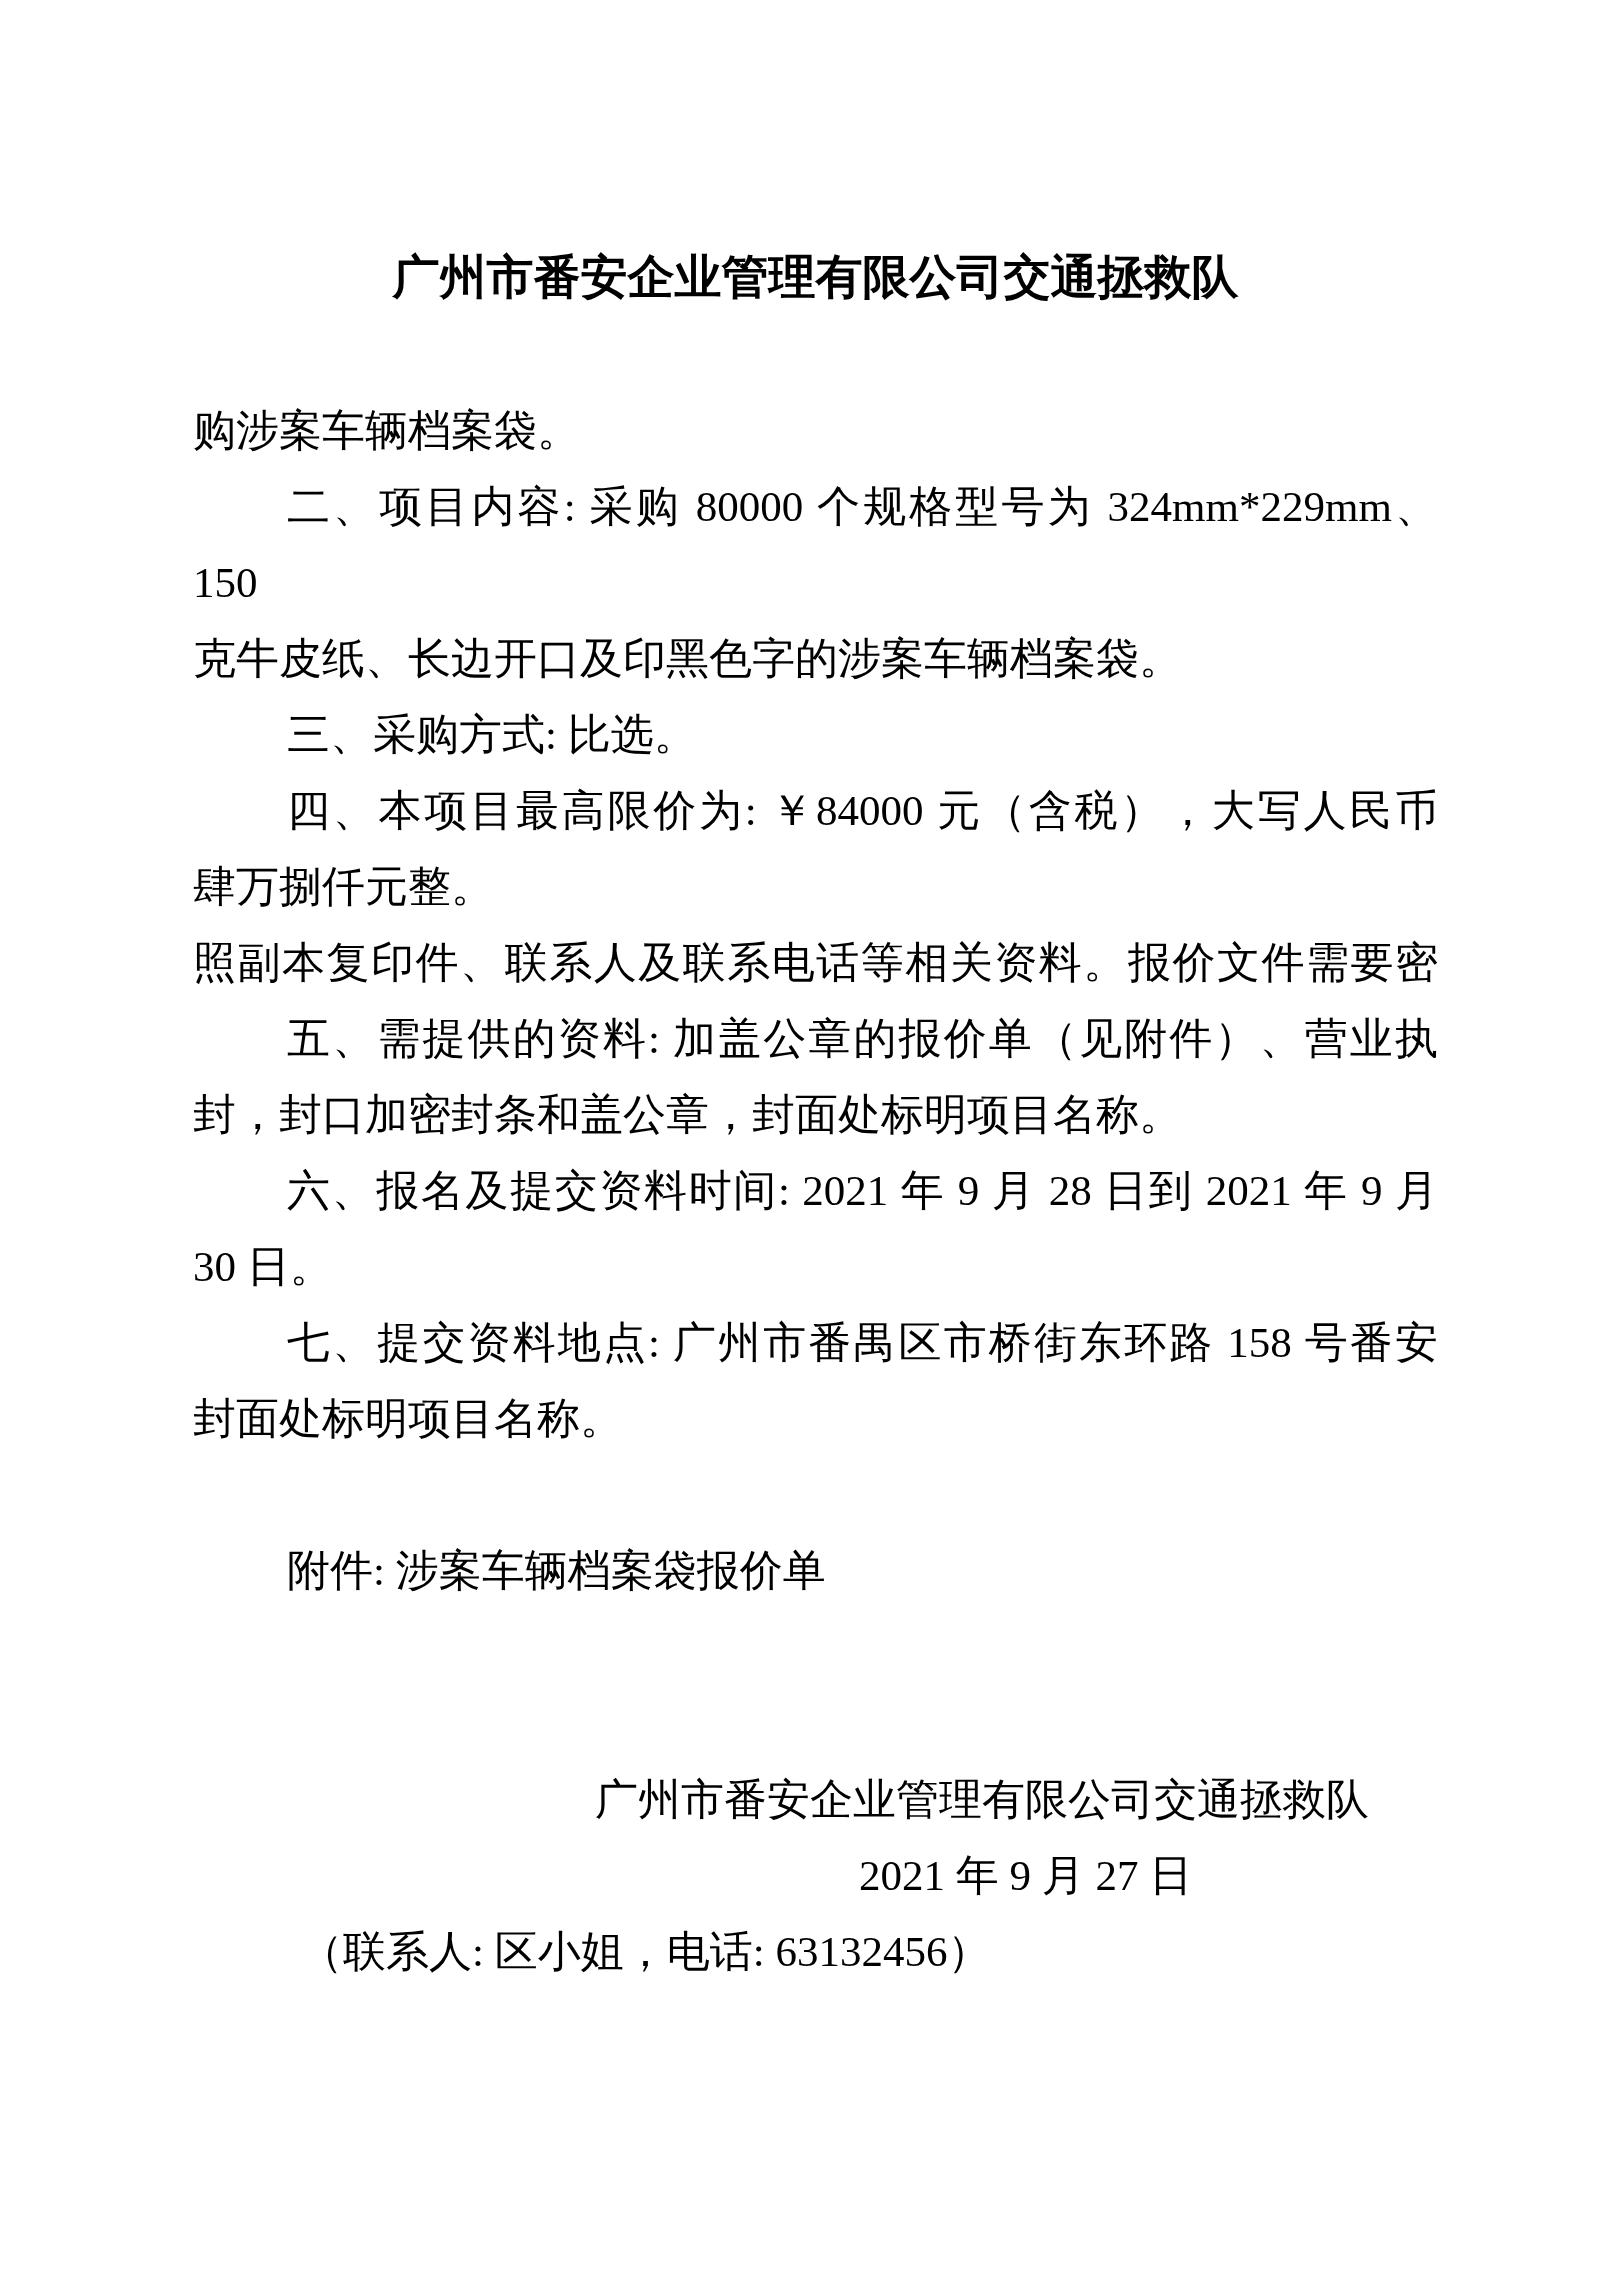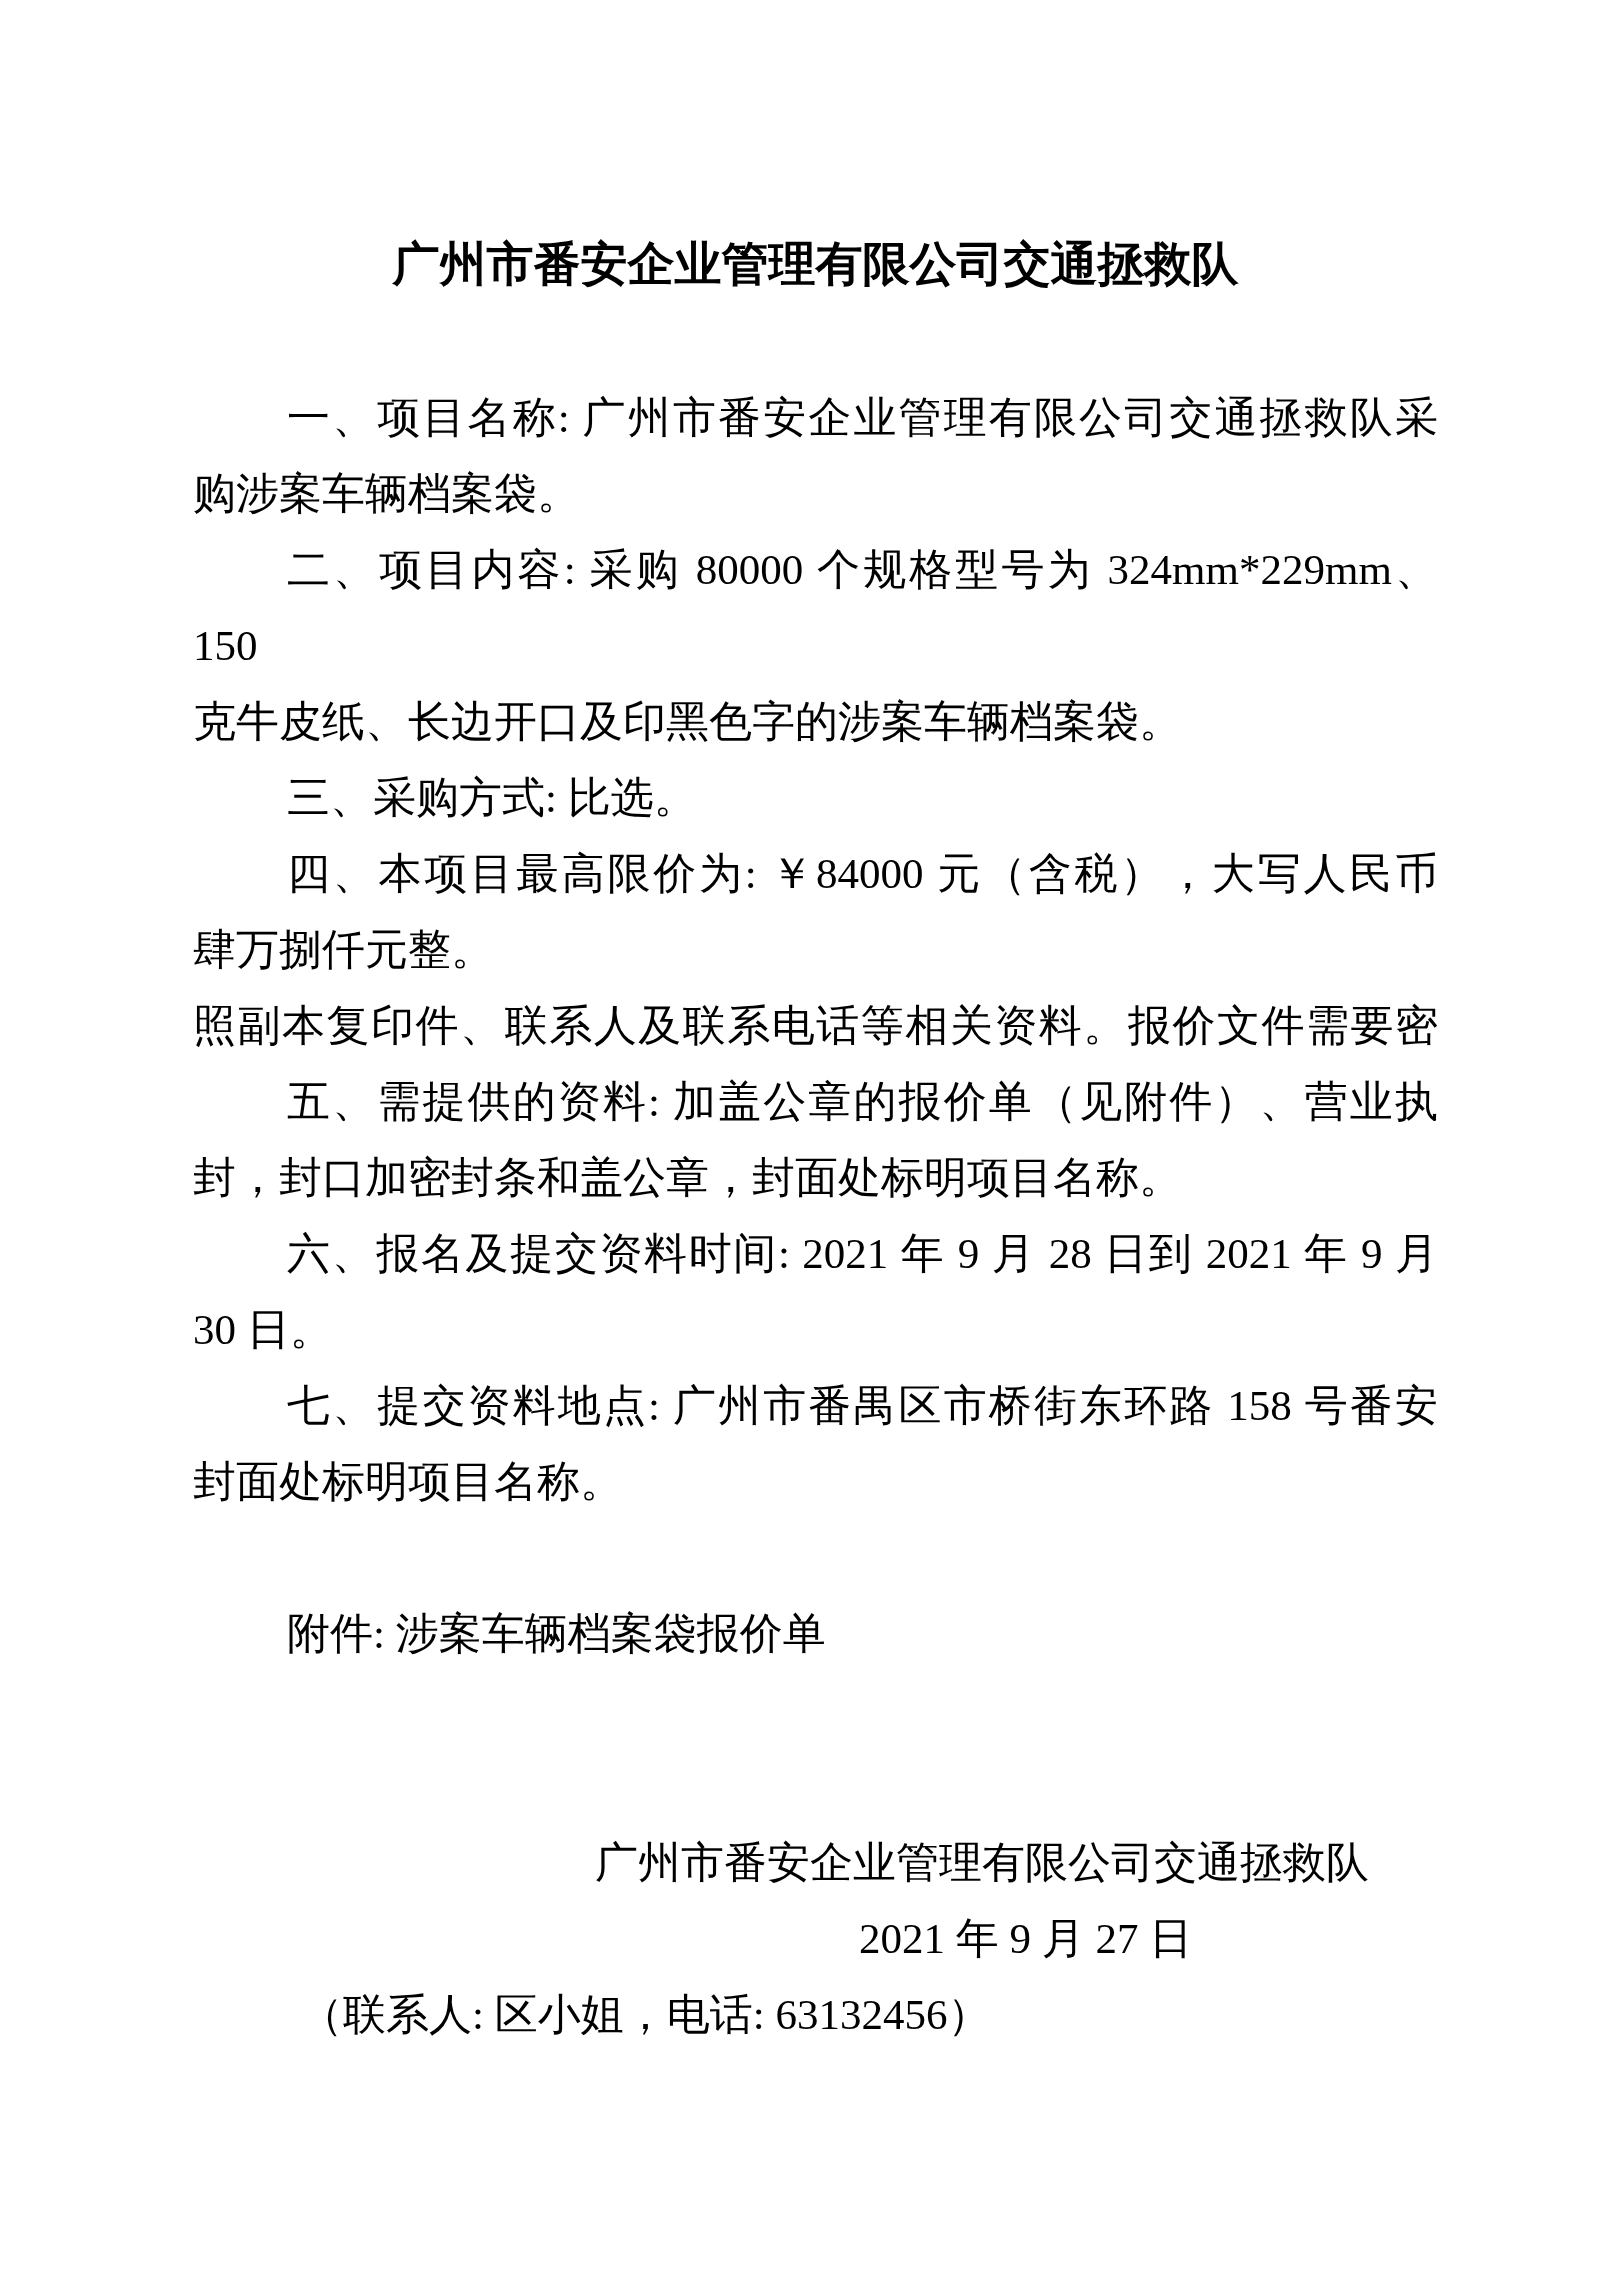--- a/index.html
+++ b/index.html
@@ -4,21 +4,21 @@
 <style>
   html, body { margin:0; padding:0; background:#ffffff; }
   .page {
     position:relative;
     width:1621px; height:2293px;
     background:#ffffff;
     color:#000000;
     font-family:"Liberation Serif","DejaVu Serif",serif;
     overflow:hidden;
   }
-  .doc { position:absolute; left:193px; top:0; width:1245px; }
+  .doc { position:absolute; left:193px; top:13px; width:1245px; }
 
   .title-block { margin-top:223px; }
   .title-line {
     font-size:47px; font-weight:bold;
     line-height:82px; text-align:center;
     white-space:nowrap;
   }
 
   .body-block { margin-top:75px; }
   .line { font-size:43px; line-height:76px; }
@@ -35,21 +35,20 @@
 <body>
 
 <div class="page">
   <div class="doc">
 
     <div class="title-block">
       <div class="title-line">广州市番安企业管理有限公司交通拯救队</div>
     </div>
 
     <div class="body-block">
-      <div class="line indent fill">一、项目名称: 广州市番安企业管理有限公司交通拯救队采</div>
       <div class="line">购涉案车辆档案袋。</div>
       <div class="line indent fill">二、项目内容: 采购 80000 个规格型号为 324mm*229mm、150</div>
       <div class="line">克牛皮纸、长边开口及印黑色字的涉案车辆档案袋。</div>
       <div class="line indent">三、采购方式: 比选。</div>
       <div class="line indent fill">四、本项目最高限价为: ￥84000 元（含税），大写人民币</div>
       <div class="line">肆万捌仟元整。</div>
       <div class="line fill">照副本复印件、联系人及联系电话等相关资料。报价文件需要密</div>
       <div class="line indent fill">五、需提供的资料: 加盖公章的报价单（见附件）、营业执</div>
       <div class="line">封，封口加密封条和盖公章，封面处标明项目名称。</div>
       <div class="line indent fill">六、报名及提交资料时间: 2021 年 9 月 28 日到 2021 年 9 月</div>

